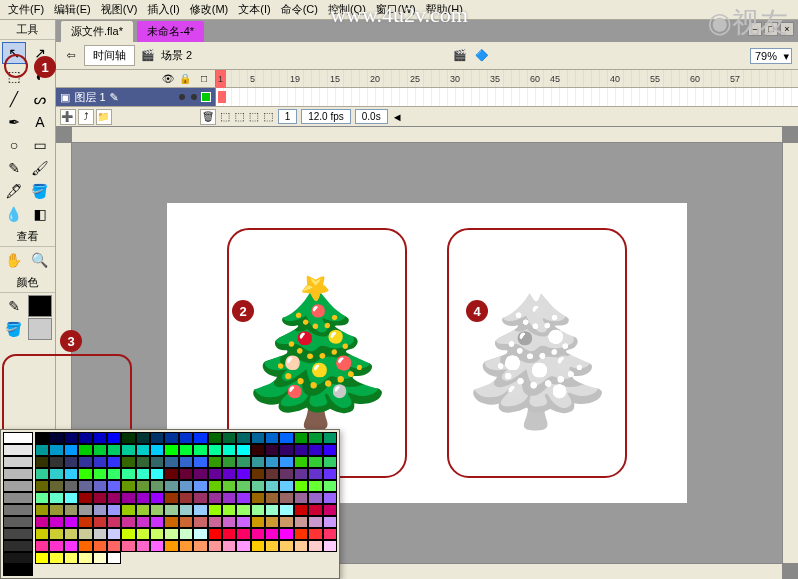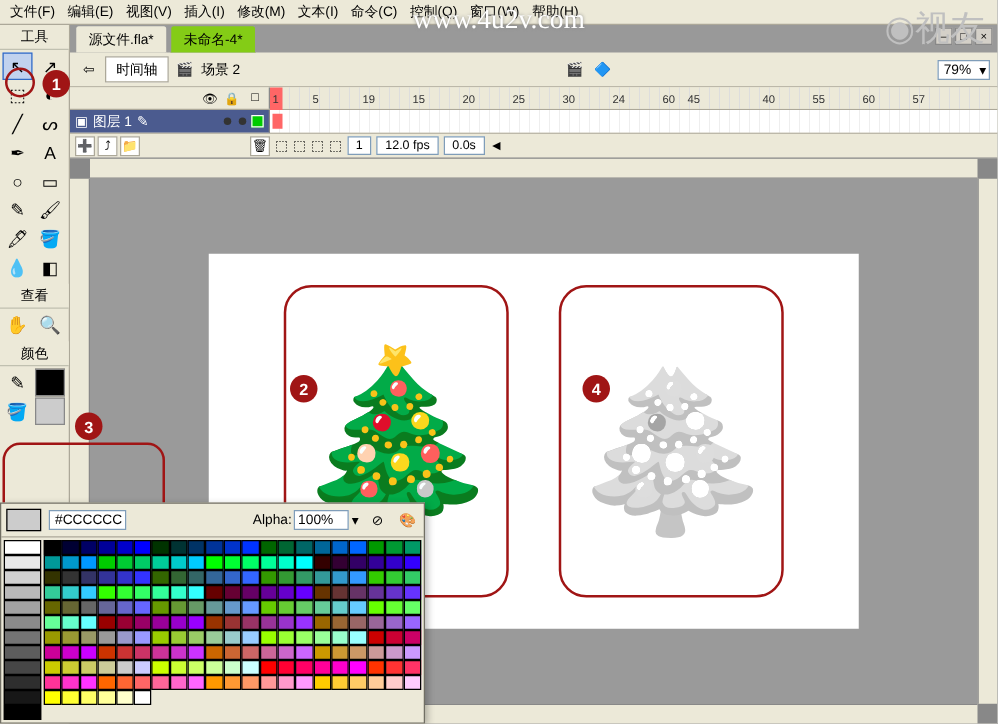--- a/index.html
+++ b/index.html
@@ -17,21 +17,21 @@
 .tools-panel { width: 56px; background: #ece9d8; border-right: 1px solid #aca899; }
 .panel-title { background: #ece9d8; padding: 2px 4px; border-bottom: 1px solid #c0c0b0; text-align: center; font-size: 11px; }
 .tool-grid { display: grid; grid-template-columns: 1fr 1fr; gap: 1px; padding: 2px; }
 .tool-btn { width: 24px; height: 22px; background: #ece9d8; border: 1px solid transparent; display: flex; align-items: center; justify-content: center; font-size: 14px; cursor: pointer; }
 .tool-btn.sel { border: 1px solid #316ac5; background: #c1d2ee; }
 
 
 .docarea { flex: 1; background: #ece9d8; display: flex; flex-direction: column; }
 .tabs { display: flex; background: #999; height: 22px; align-items: end; padding-left: 4px; gap: 2px; position: relative; }
 .tab { background: #ece9d8; padding: 3px 10px; border: 1px solid #999; border-bottom: none; font-size: 11px; border-radius: 3px 3px 0 0; }
-.tab.active { background: #84cc16; }
+.tab.active { background: #d946ef; }
 .tabs .wc { position: absolute; right: 4px; top: 2px; display: flex; gap: 2px; }
 .wc span { width: 14px; height: 14px; background: #d4d0c8; border: 1px solid #888; display: flex; align-items: center; justify-content: center; font-size: 9px; cursor: pointer; }
 
 .toolbar { display: flex; align-items: center; gap: 4px; padding: 3px 6px; background: #ece9d8; border-bottom: 1px solid #aca899; }
 .tl-btn { padding: 2px 8px; border: 1px solid #aca899; background: #fff; font-size: 11px; }
 .tl-icon { width: 18px; height: 18px; display: inline-flex; align-items: center; justify-content: center; }
 .zoom { margin-left: auto; border: 1px solid #7f9db9; background: #fff; padding: 1px 14px 1px 4px; font-size: 11px; position: relative; }
 .zoom::after { content: "▾"; position: absolute; right: 2px; }
 
 
@@ -170,21 +170,21 @@
         </div>
         <div class="tl-nums">
           <div class="tl-playhead"></div>
           <span style="left:2px">1</span>
           <span style="left:34px">5</span>
           <span style="left:74px">19</span>
           <span style="left:114px">15</span>
           <span style="left:154px">20</span>
           <span style="left:194px">25</span>
           <span style="left:234px">30</span>
-          <span style="left:274px">24</span>
+          <span style="left:274px">35</span>
           <span style="left:314px">60</span>
           <span style="left:334px">45</span>
           <span style="left:394px">40</span>
           <span style="left:434px">55</span>
           <span style="left:474px">60</span>
           <span style="left:514px">57</span>
         </div>
       </div>
       <div class="tl-row">
         <div class="tl-layer">
@@ -241,31 +241,20 @@
 <div class="hl" style="left:4px; top:54px; width:24px; height:24px; border-radius:50%;"></div>
 <div class="callout" style="left:34px; top:56px">1</div>
 
 <div class="callout" style="left:232px; top:300px">2</div>
 <div class="callout" style="left:466px; top:300px">4</div>
 
 <div class="hl" style="left:2px; top:354px; width:130px; height:110px;"></div>
 <div class="callout" style="left:60px; top:330px">3</div>
 
 <div class="color-popup">
-  <div class="cp-head">
-    <div class="cp-sw"></div>
-    <div class="cp-hex">#CCCCCC</div>
-    <div class="cp-alpha">
-      <span>Alpha:</span>
-      <input value="100%" style="">
-      <span>▾</span>
-    </div>
-    <span class="tl-icon">⊘</span>
-    <span class="tl-icon">🎨</span>
-  </div>
   <div class="cp-grid">
     <div class="cp-gray" id="cp-gray">
         <div style="background: rgb(255, 255, 255);"></div>
         <div style="background: rgb(232, 232, 232);"></div>
         <div style="background: rgb(209, 209, 209);"></div>
         <div style="background: rgb(185, 185, 185);"></div>
         <div style="background: rgb(162, 162, 162);"></div>
         <div style="background: rgb(139, 139, 139);"></div>
         <div style="background: rgb(116, 116, 116);"></div>
         <div style="background: rgb(93, 93, 93);"></div>

